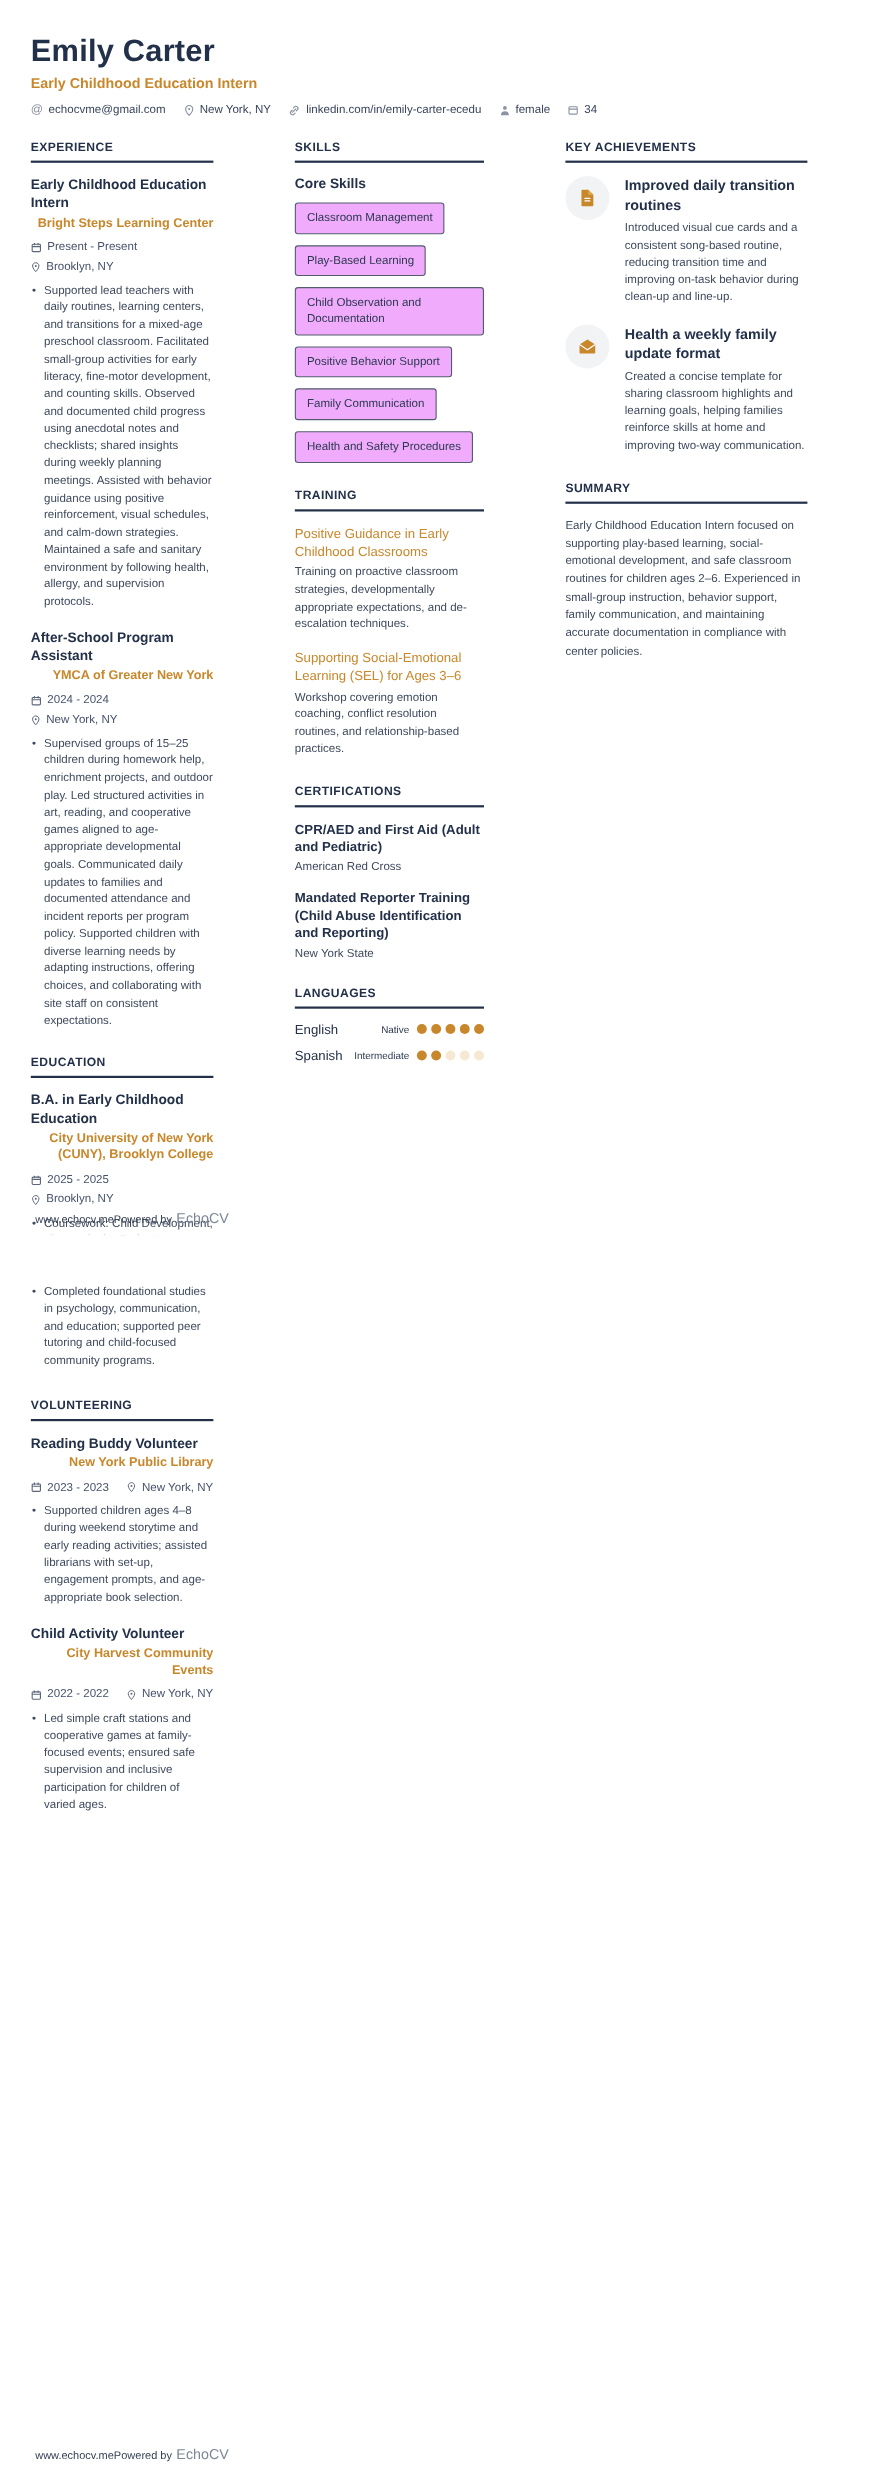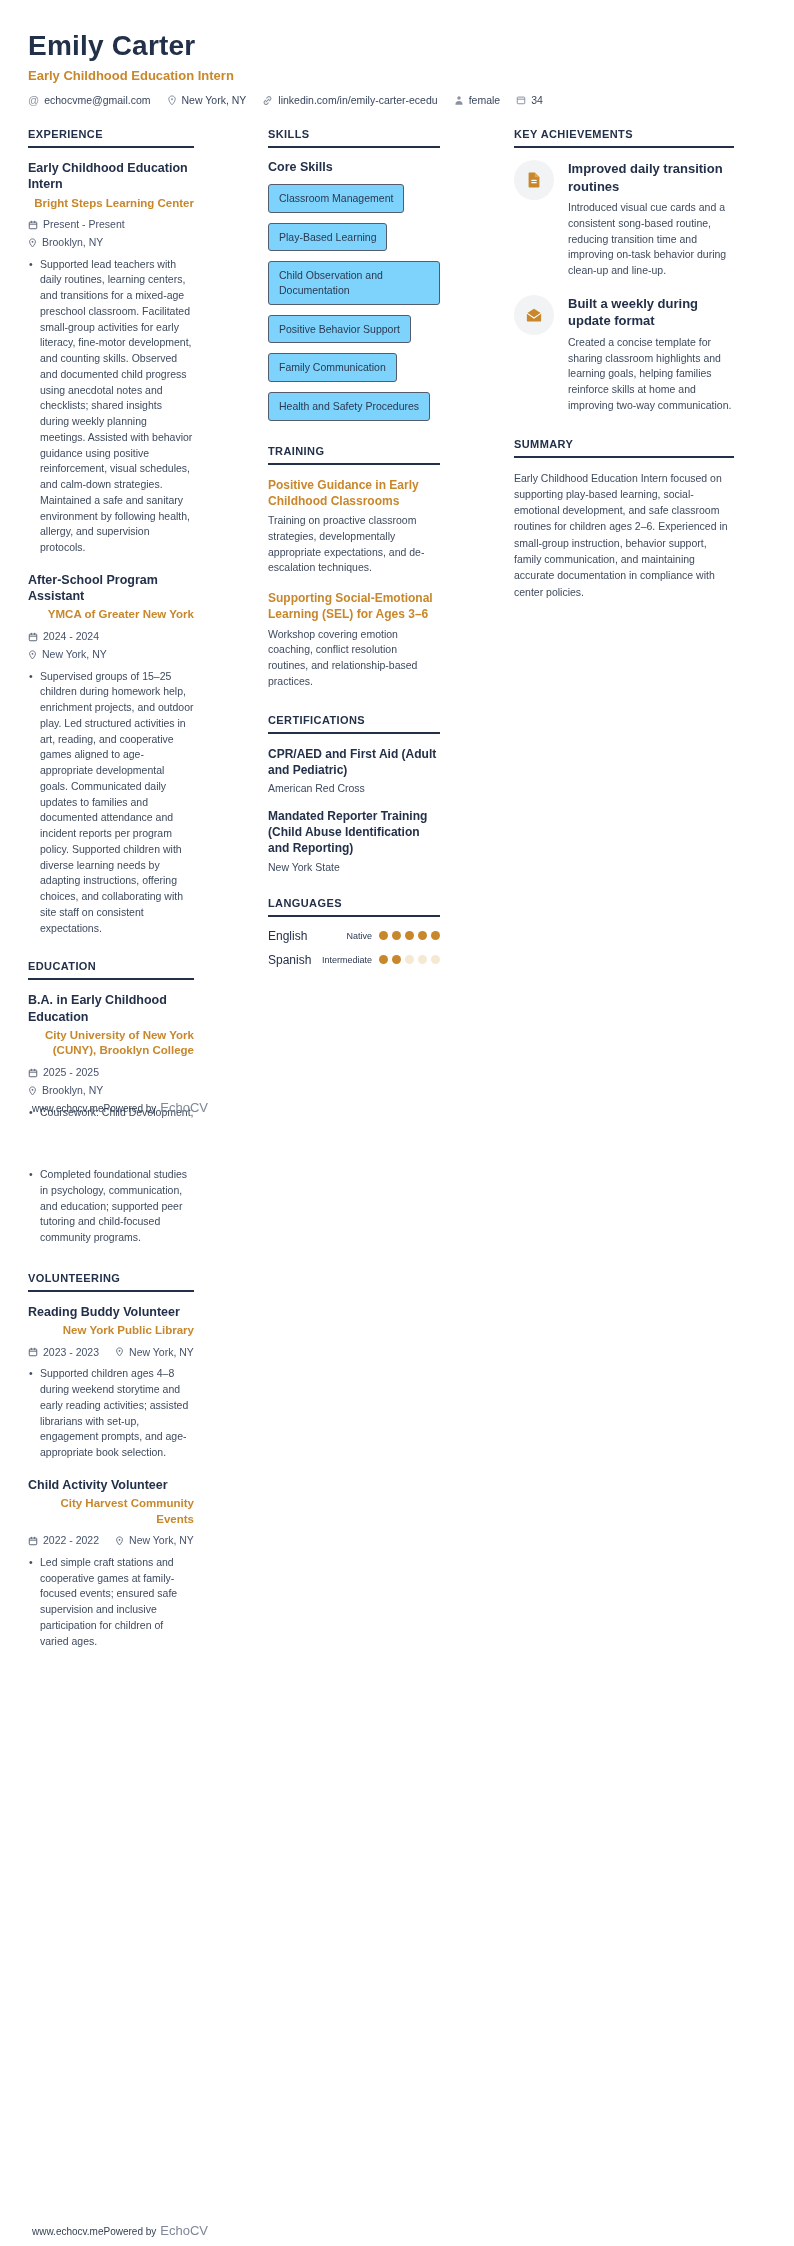--- a/index.html
+++ b/index.html
@@ -47,26 +47,26 @@
   .bullets { list-style:none; margin-top:5px; }
   .bullets li { position:relative; padding-left:12px; font-size:10.5px; line-height:1.5; color:var(--body); }
   .bullets li::before { content:"•"; position:absolute; left:1px; top:0; color:var(--body); }
 
   
   .group-title { font-size:12.5px; font-weight:700; color:var(--navy); margin-bottom:10px; }
   .tag {
     display:table; max-width:100%;
     border:1px solid #525c6d; border-radius:3px;
     padding:6px 10px; margin-bottom:10px;
-    font-size:10.5px; color:#2c3950; line-height:1.4; background:#7dd3fc;
+    font-size:10.5px; color:#2c3950; line-height:1.4; background:#f0abfc;
   }
 
   
   .t-item { margin-bottom:14px; }
-  .t-title { font-size:12px; font-weight:700; color:var(--gold); line-height:1.35; }
+  .t-title { font-size:12px; font-weight:400; color:var(--gold); line-height:1.35; }
   .t-desc { font-size:10.5px; line-height:1.5; color:var(--body); margin-top:4px; }
   .cert-title { font-size:12px; font-weight:700; color:var(--navy); line-height:1.35; }
   .cert-issuer { font-size:10.5px; color:var(--body); margin-top:4px; }
 
   
   .lang-row { display:flex; align-items:center; margin-bottom:10px; }
   .lang-name { flex:1; font-size:12px; color:var(--navy); font-weight:500; }
   .lang-level { font-size:9px; color:#2c3950; margin-right:7px; }
   .lang-dots { display:flex; gap:4px; }
   .dot { width:9px; height:9px; border-radius:50%; background:#f6e9d3; }
@@ -317,21 +317,21 @@
           </div>
 
           <div class="ach">
             <div class="ach-icon-wrap">
               <svg width="18" height="18" viewBox="0 0 24 24">
                   <path d="M2.5 9.5L12 3.5l9.5 6v10a1 1 0 0 1-1 1h-17a1 1 0 0 1-1-1z" fill="#c8872b"></path>
                   <path d="M2.5 9.5L12 16l9.5-6.5" fill="none" stroke="#fff" stroke-width="1.4"></path>
                 </svg>
             </div>
             <div>
-              <div class="ach-title">Built a weekly during update format</div>
+              <div class="ach-title">Health a weekly family update format</div>
               <div class="ach-desc">Created a concise template for sharing classroom highlights and learning goals, helping families reinforce skills at home and improving two-way communication.</div>
             </div>
           </div>
         </section>
 
         <section class="section">
           <div class="sec-head">SUMMARY</div>
           <p class="summary-text">Early Childhood Education Intern focused on supporting play-based learning, social-emotional development, and safe classroom routines for children ages 2–6. Experienced in small-group instruction, behavior support, family communication, and maintaining accurate documentation in compliance with center policies.</p>
         </section>
       </div>

